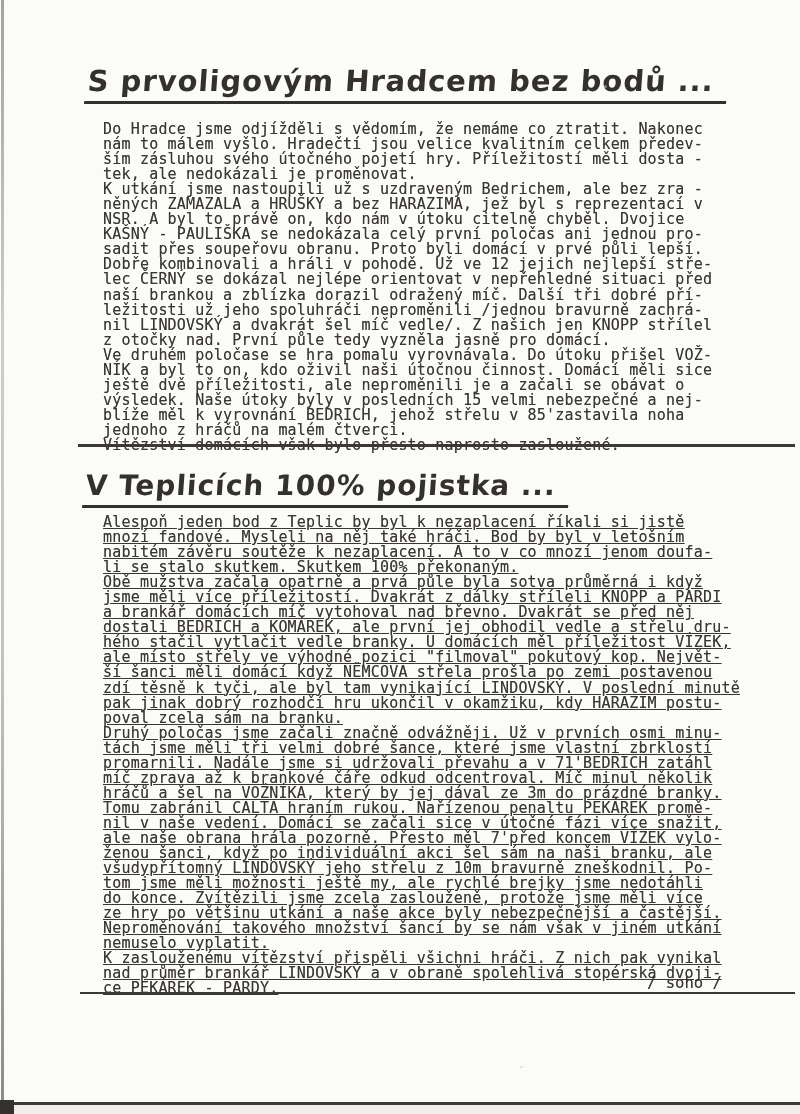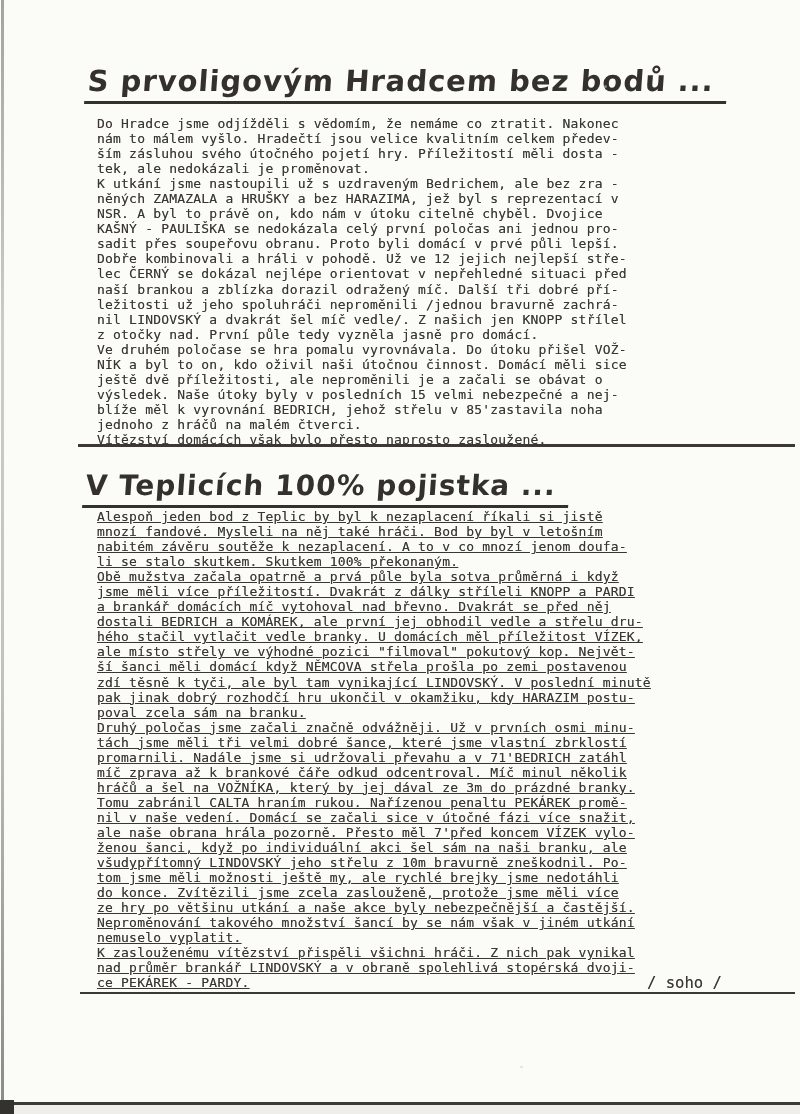--- a/index.html
+++ b/index.html
@@ -52,23 +52,23 @@
     left:84px;top:47px;
     font-size:29px;
   }
   .title-2{
     left:82px;top:452px;
     font-size:28px;
   }
   
   .typebody{
     position:absolute;
-    margin:12px;
+    margin:18px;
     font-family:"DejaVu Sans Mono", monospace;
-    font-size:13px;
+    font-size:15px;
     line-height:15.05px;
     font-weight:500;
     letter-spacing:0.2px;
     color:var(--ink);
     white-space:pre;
     text-shadow:0 0 .4px rgba(58,55,51,.55);
   }
   .body-1{left:85px;top:104px;}
   .body-2{left:85px;top:497px;text-decoration:underline;}
   .divider{

